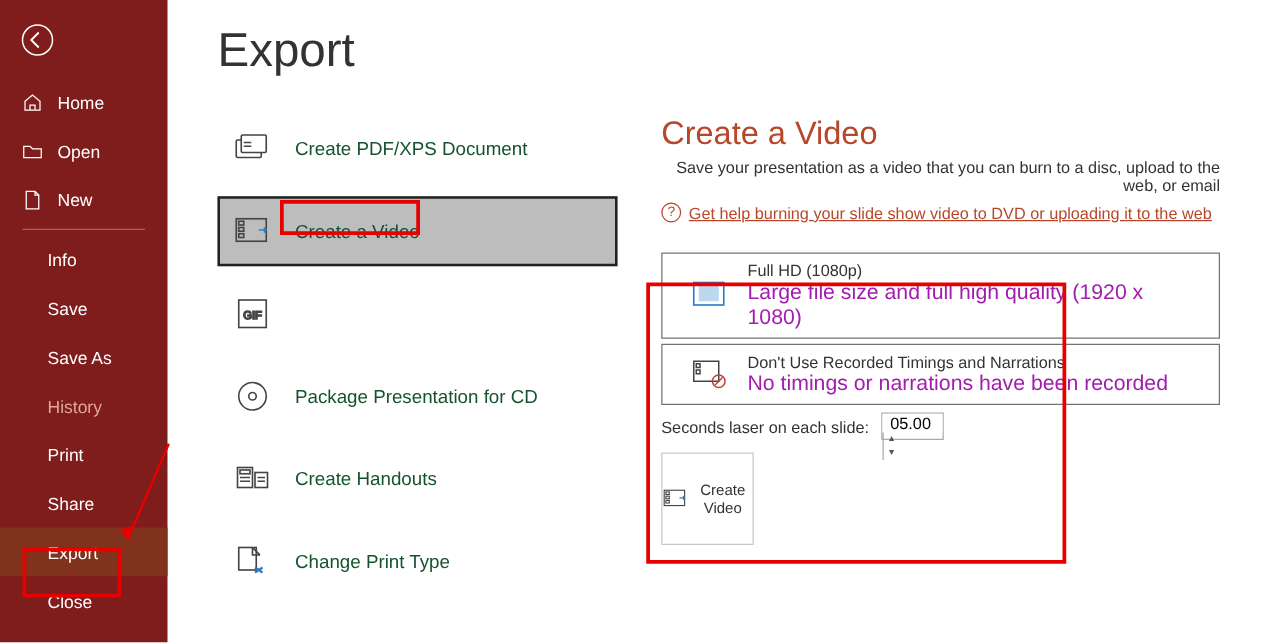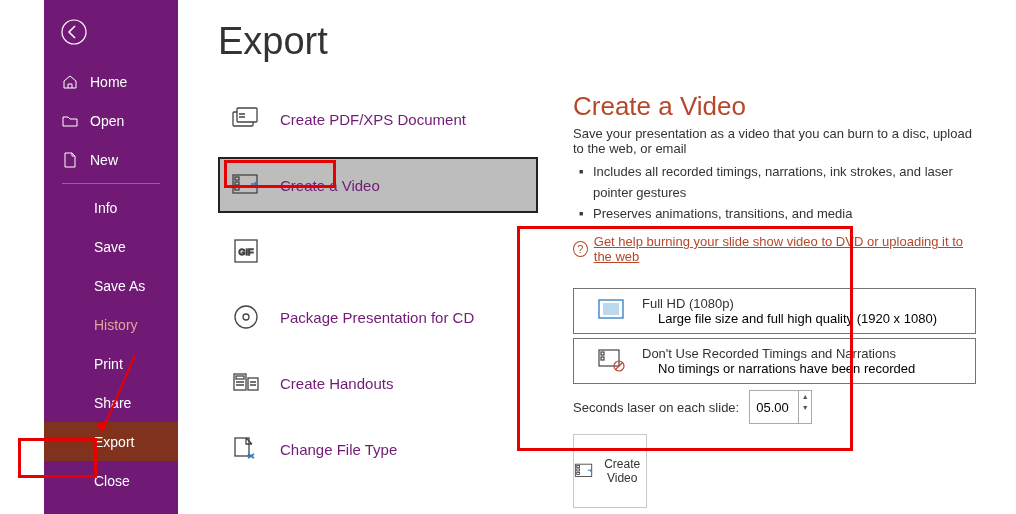--- a/index.html
+++ b/index.html
@@ -1,54 +1,54 @@
 <!DOCTYPE html>
 <html><head>
 <meta charset="utf-8">
 <style>
 * { margin: 0; padding: 0; box-sizing: border-box; font-family: "Segoe UI", Arial, sans-serif; }
 body { width: 1016px; height: 514px; overflow: hidden; background: #fff; display: flex; }
 
-.sidebar { width: 134px; background: #701a75; color: #fff; display: flex; flex-direction: column; padding-top: 8px; margin-left: 44px; }
+.sidebar { width: 134px; background: #7f1d1d; color: #fff; display: flex; flex-direction: column; padding-top: 8px; }
 .back-btn { width: 48px; height: 48px; display: flex; align-items: center; justify-content: center; margin-left: 6px; margin-bottom: 6px; cursor: pointer; }
 .back-btn svg { stroke: #fff; }
 .nav-item { display: flex; align-items: center; padding: 10px 18px; font-size: 14px; cursor: pointer; gap: 12px; min-height: 39px; font-weight: 300; }
-.nav-item.no-icon { padding-left: 50px; }
+.nav-item.no-icon { padding-left: 38px; }
 .nav-item.active { background: #80321d; }
 .nav-item.dim { color: #e0a596; }
 .nav-divider { height: 1px; background: rgba(255,255,255,0.3); margin: 4px 18px; }
 .nav-icon { width: 16px; height: 16px; flex-shrink: 0; }
 
 .content { flex: 1; padding: 20px 40px; }
 .page-title { font-size: 38px; font-weight: 300; color: #333; margin-bottom: 28px; }
 
 .export-layout { display: flex; gap: 35px; }
 .export-list { width: 320px; display: flex; flex-direction: column; gap: 10px; }
 .export-item { display: flex; align-items: center; gap: 18px; padding: 10px 10px; cursor: pointer; border: 2px solid transparent; }
 .export-item.selected { background: #bdbdbd; border: 2px solid #222; }
 .export-icon { width: 32px; height: 32px; flex-shrink: 0; display: flex; align-items: center; justify-content: center; text-align: center; }
-.export-label { font-size: 15px; color: #701a75; }
+.export-label { font-size: 15px; color: #14532d; }
 
 .detail-panel { flex: 1; }
 .detail-title { color: #b7472a; font-size: 26px; font-weight: 400; margin-bottom: 4px; }
-.detail-desc { font-size: 13px; color: #333; margin-bottom: 6px; }
+.detail-desc { font-size: 13px; color: #333; margin-bottom: 6px; text-align: right; }
 .bullet-list { list-style: none; margin-bottom: 10px; }
 .bullet-list li { font-size: 13px; color: #333; padding-left: 20px; position: relative; line-height: 1.6; }
 .bullet-list li::before { content: "■"; position: absolute; left: 6px; font-size: 7px; top: 4px; }
 .help-row { display: flex; align-items: center; gap: 6px; margin-bottom: 24px; }
 .help-link { color: #b7472a; text-decoration: underline; font-size: 13px; cursor: pointer; }
 .info-icon { width: 16px; height: 16px; border: 1px solid #b7472a; border-radius: 50%; display: flex; align-items: center; justify-content: center; font-size: 11px; color: #b7472a; }
 
 .option-box { border: 1px solid #737373; display: flex; align-items: center; gap: 14px; padding: 6px 22px; margin-bottom: 4px; cursor: pointer; }
 .option-icon { width: 32px; height: 32px; flex-shrink: 0; display: flex; align-items: center; justify-content: center; }
 .option-text .line1 { font-size: 13px; color: #333; }
-.option-text .line2 { font-size: 13px; color: #000000; margin-left: 16px; }
+.option-text .line2 { font-size: 17px; color: #a21caf; }
 
 .seconds-row { display: flex; align-items: center; gap: 10px; margin-top: 6px; margin-bottom: 10px; font-size: 13px; color: #333; }
-.spinner { display: flex; border: 1px solid #aaa; height: 34px; }
+.spinner { display: flex; border: 1px solid #aaa; height: 22px; flex-direction: column; }
 .spinner input { border: none; width: 48px; padding: 0 6px; font-size: 13px; outline: none; }
 .spinner-btns { display: flex; flex-direction: column; border-left: 1px solid #aaa; }
 .spinner-btns div { width: 12px; height: 11px; font-size: 7px; display: flex; align-items: center; justify-content: center; cursor: pointer; color: #555; }
 
 .create-video-btn { border: 1px solid #c8c8c8; width: 74px; height: 74px; display: flex; flex-direction: row; align-items: center; justify-content: center; gap: 4px; cursor: pointer; font-size: 12px; color: #333; text-align: center; }
 
 
 .red-box { position: absolute; border: 3px solid #e60000; pointer-events: none; }
 .red-arrow { position: absolute; pointer-events: none; }
 </style>
@@ -165,31 +165,27 @@
         <span class="export-label">Create Handouts</span>
       </div>
       <div class="export-item">
         <span class="export-icon">
           <svg width="28" height="26" viewBox="0 0 28 26" fill="none" stroke="#444" stroke-width="1.3">
               <rect x="3" y="2" width="14" height="18"></rect>
               <path d="M14 2 L20 8 M14 2 V8 H20"></path>
               <path d="M16 18 L22 22 M22 18 L16 22" stroke="#2a7bc4" stroke-width="1.8"></path>
             </svg>
         </span>
-        <span class="export-label">Change File Type</span>
+        <span class="export-label">Change Print Type</span>
       </div>
     </div>
 
     <div class="detail-panel">
       <h2 class="detail-title">Create a Video</h2>
       <p class="detail-desc">Save your presentation as a video that you can burn to a disc, upload to the web, or email</p>
-      <ul class="bullet-list">
-        <li>Includes all recorded timings, narrations, ink strokes, and laser pointer gestures</li>
-        <li>Preserves animations, transitions, and media</li>
-      </ul>
       <div class="help-row">
         <span class="info-icon">?</span>
         <a class="help-link">Get help burning your slide show video to DVD or uploading it to the web</a>
       </div>
 
       <div class="option-box">
         <span class="option-icon">
           <svg width="30" height="26" viewBox="0 0 30 26" fill="none" stroke="#2a7bc4" stroke-width="1.3">
               <rect x="2" y="2" width="24" height="18"></rect>
               <rect x="6" y="5" width="16" height="12" fill="#bcd8f0" stroke="none"></rect>

